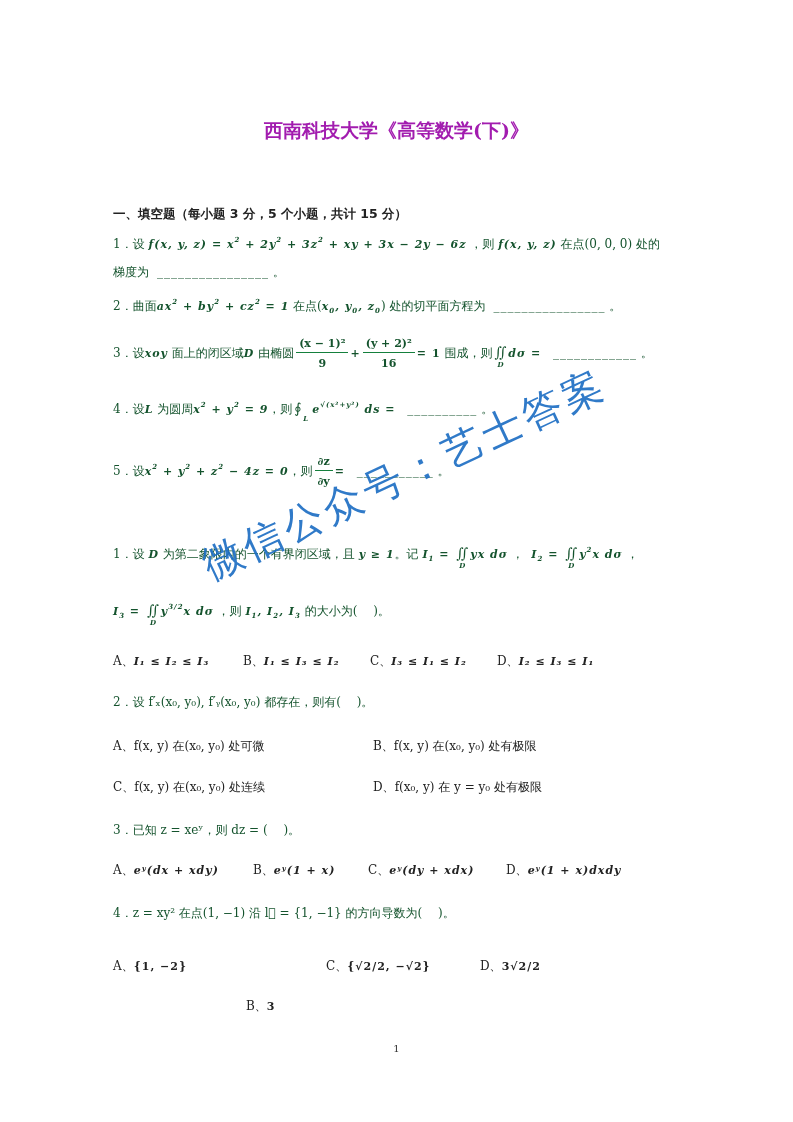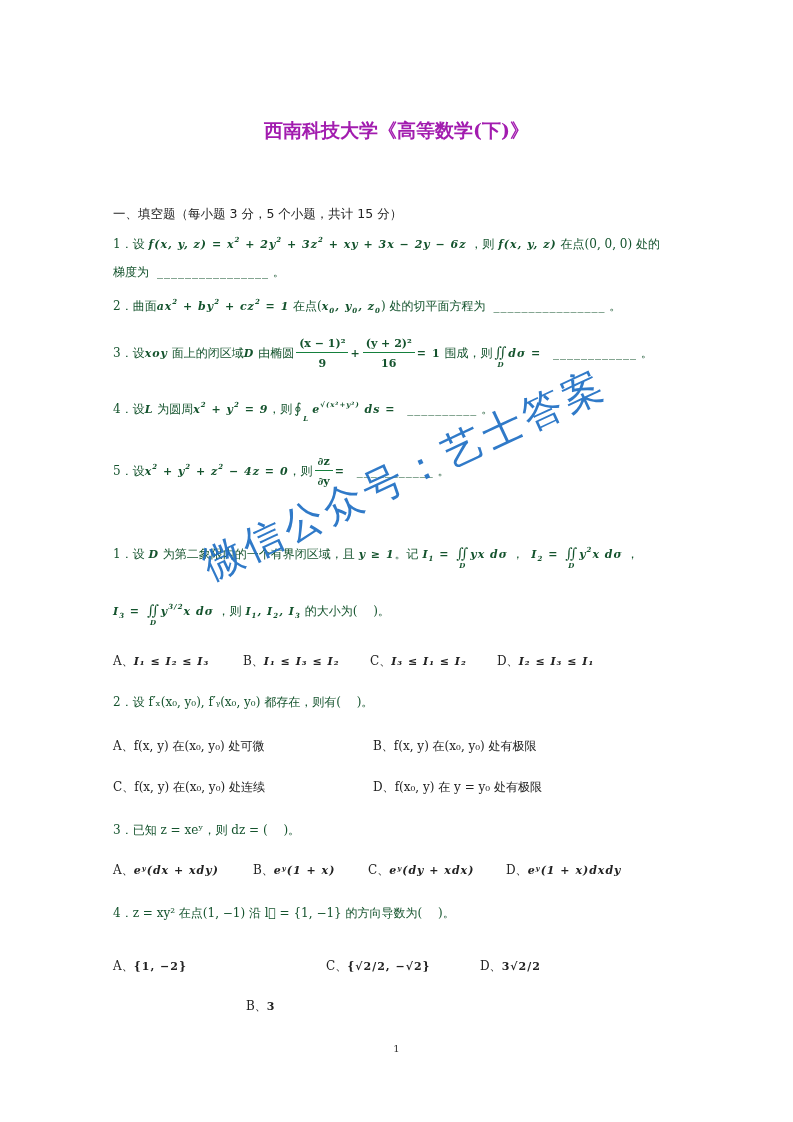--- a/index.html
+++ b/index.html
@@ -11,21 +11,21 @@
   .page { position: absolute; left: 0; top: 0; width: 793px; height: 1122px; }
   .title {
     position: absolute; left: 0; width: 793px; text-align: center;
     font-weight: bold; color: #a21caf;
   }
   .t1 { top: 118px; font-size: 19px; }
   .t2 { top: 162px; font-size: 19px; }
   .section {
     position: absolute; left: 113px;
     font-family: "DejaVu Sans", "Liberation Sans", sans-serif;
-    font-weight: normal; font-size: 12.5px; color: #222;
+    font-weight: bold; font-size: 12.5px; color: #222;
   }
   .line {
     position: absolute; left: 113px; font-size: 12px; white-space: nowrap; color: #14532d;
   }
   .m { font-style: italic; font-weight: bold; font-family: "DejaVu Serif", serif; font-size: 11px; letter-spacing: 1px; }
   .mb { font-weight: bold; font-family: "DejaVu Serif", serif; font-size: 11px; letter-spacing: 1px; }
   sup { font-size: 7px; vertical-align: 6px; }
   sub { font-size: 7px; vertical-align: -3px; }
   .blank { letter-spacing: 1px; padding-left: 8px; }
   .frac {

